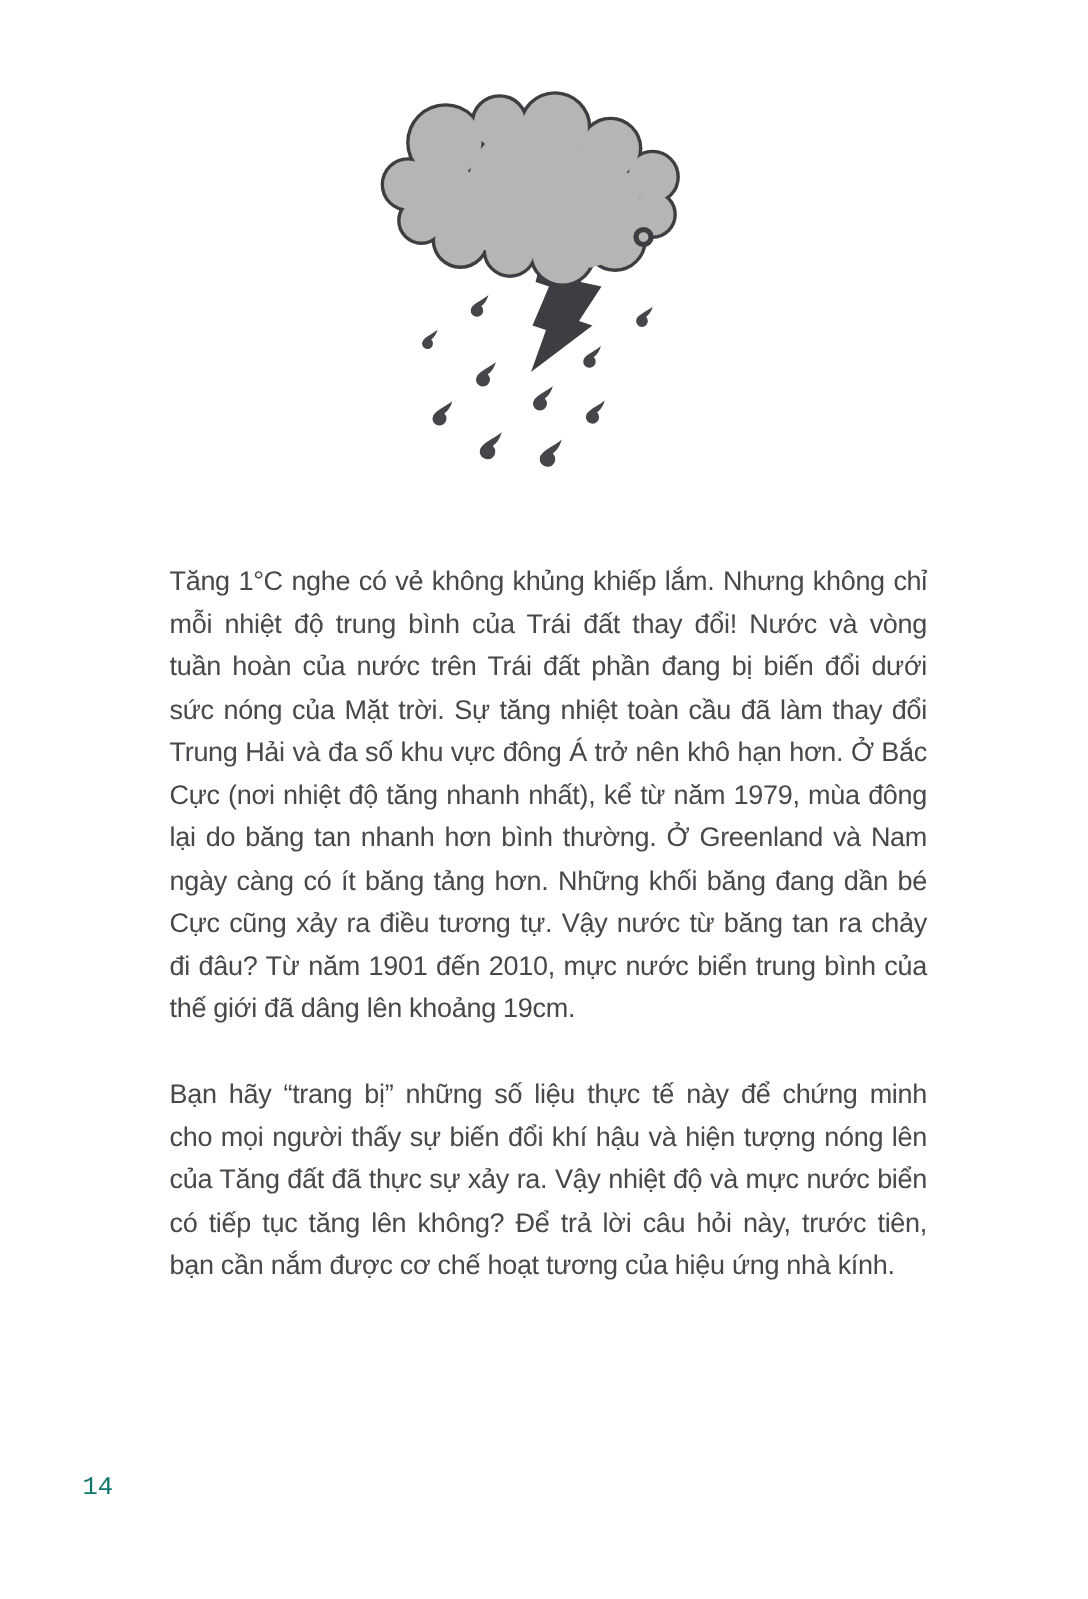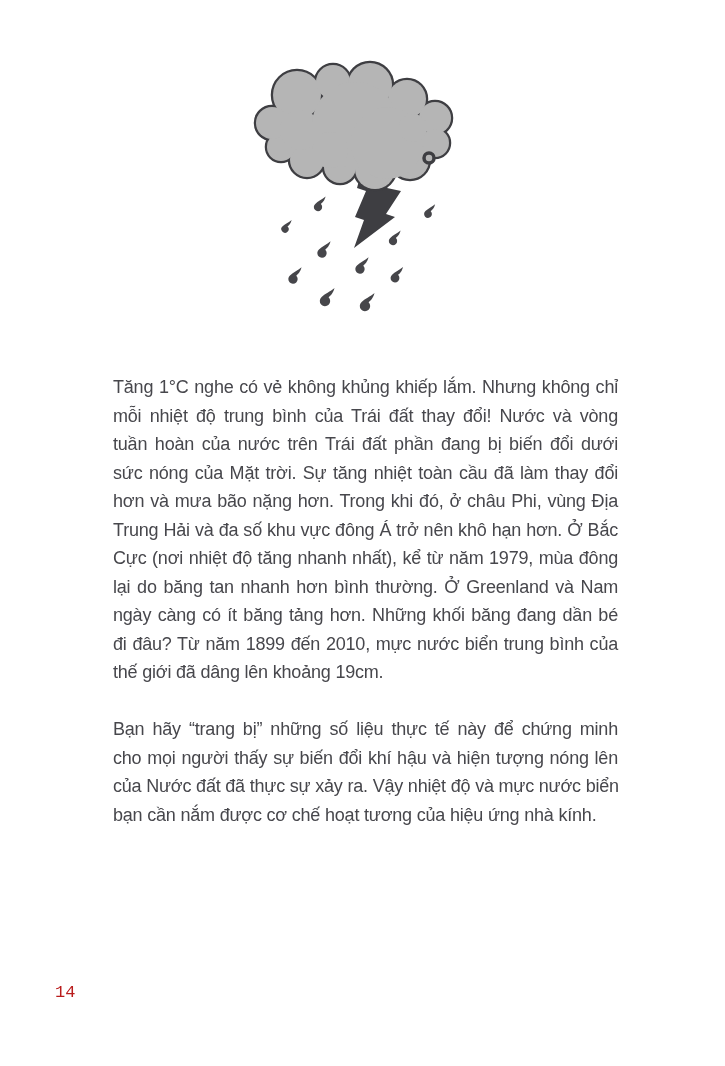--- a/index.html
+++ b/index.html
@@ -26,21 +26,21 @@
     text-align-last:justify;
     text-justify:inter-word;
   }
   .line.line-end{
     text-align-last:left;
   }
   .page-number{
     position:absolute;left:55px;top:982px;
     font-family:"Liberation Mono","DejaVu Sans Mono",monospace;
     font-size:17px;line-height:22px;
-    color:#b91c1c;
+    color:#0f766e;
   }
 </style>
 </head>
 <body>
 
 <div class="page">
 
   <svg class="cloud-art" width="230" height="300" viewBox="0 0 230 300" aria-hidden="true">
     <defs>
       <path id="raindrop-shape" d="M9.5,-13 C8,-7.5 5.8,-5.6 3.6,-3.7 A5.2,5.2 0 1 1 -3.4,-3.9 C-0.5,-7 5.5,-9.5 9.5,-13 Z"></path>
@@ -100,33 +100,34 @@
     </g>
   </svg>
 
   <div class="text-block">
 
     <div class="para">
       <div class="line">Tăng 1°C nghe có vẻ không khủng khiếp lắm. Nhưng không chỉ</div>
       <div class="line">mỗi nhiệt độ trung bình của Trái đất thay đổi! Nước và vòng</div>
       <div class="line">tuần hoàn của nước trên Trái đất phần đang bị biến đổi dưới</div>
       <div class="line">sức nóng của Mặt trời. Sự tăng nhiệt toàn cầu đã làm thay đổi</div>
-      <div class="line">hơn và mưa bão nặng hơn. Trong khi đó, ở châu Phi, vùng Địa</div>
       <div class="line">Trung Hải và đa số khu vực đông Á trở nên khô hạn hơn. Ở Bắc</div>
       <div class="line">Cực (nơi nhiệt độ tăng nhanh nhất), kể từ năm 1979, mùa đông</div>
       <div class="line">lại do băng tan nhanh hơn bình thường. Ở Greenland và Nam</div>
       <div class="line">ngày càng có ít băng tảng hơn. Những khối băng đang dần bé</div>
-      <div class="line">đi đâu? Từ năm 1899 đến 2010, mực nước biển trung bình của</div>
+      <div class="line">Cực cũng xảy ra điều tương tự. Vậy nước từ băng tan ra chảy</div>
+      <div class="line">đi đâu? Từ năm 1901 đến 2010, mực nước biển trung bình của</div>
       <div class="line line-end">thế giới đã dâng lên khoảng 19cm.</div>
     </div>
 
     <div class="para">
       <div class="line">Bạn hãy “trang bị” những số liệu thực tế này để chứng minh</div>
       <div class="line">cho mọi người thấy sự biến đổi khí hậu và hiện tượng nóng lên</div>
-      <div class="line">của Nước đất đã thực sự xảy ra. Vậy nhiệt độ và mực nước biển</div>
+      <div class="line">của Tăng đất đã thực sự xảy ra. Vậy nhiệt độ và mực nước biển</div>
+      <div class="line">có tiếp tục tăng lên không? Để trả lời câu hỏi này, trước tiên,</div>
       <div class="line line-end">bạn cần nắm được cơ chế hoạt tương của hiệu ứng nhà kính.</div>
     </div>
 
   </div>
 
   <div class="page-number">14</div>
 
 </div>
 
 </body></html>

